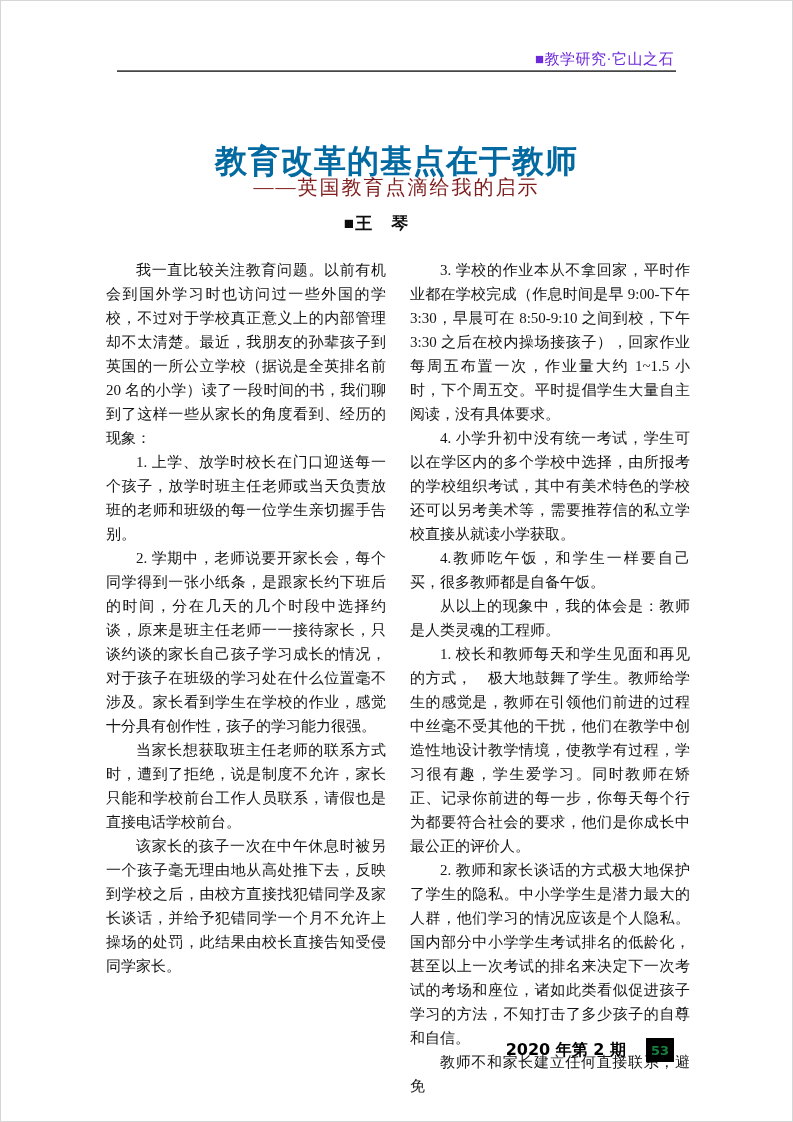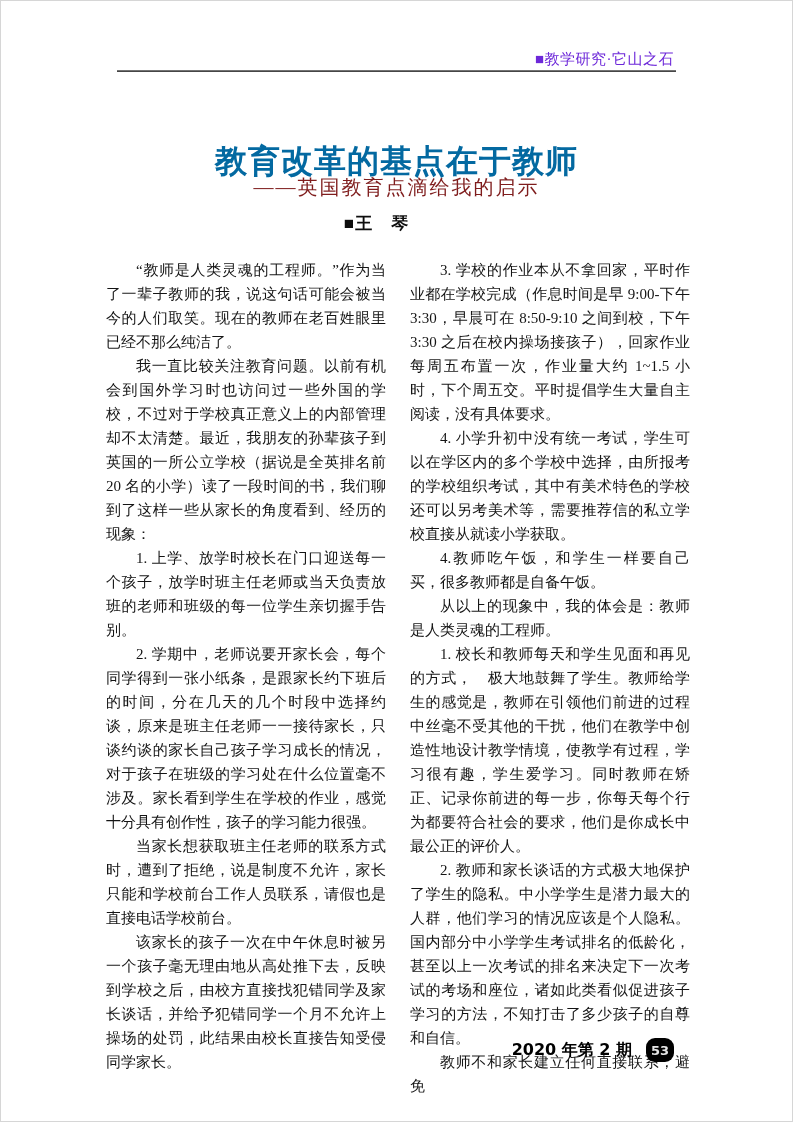--- a/index.html
+++ b/index.html
@@ -82,54 +82,52 @@
     position: absolute;
     top: 1038px; right: 119px;
     display: flex;
     align-items: center;
   }
   .footer-issue {
     font-family: "DejaVu Sans", "Liberation Sans", sans-serif;
     font-weight: bold;
     font-size: 16px;
     color: #000000;
-    margin-right: 14px;
+    margin-right: 20px;
     white-space: nowrap;
   }
   .page-number-badge {
     width: 28px; height: 24px;
     background: #000000;
-    color: #e5e5e5;
+    color: #15803d;
     font-family: "DejaVu Sans", "Liberation Sans", sans-serif;
     font-weight: bold;
     font-size: 13px;
     display: flex;
     align-items: center;
     justify-content: center;
-    border-radius: 9px;
   }
 </style>
 </head>
 <body>
 
 <div class="page-frame"></div>
 
 <div class="journal-header">■教学研究·它山之石</div>
 
 <div class="header-rule"></div>
 
 <h1 class="article-title">教育改革的基点在于教师</h1>
 
 <div class="article-subtitle">——英国教育点滴给我的启示</div>
 
 <div class="article-author">■王　琴</div>
 
 <div class="columns">
   <div class="column">
-      <p class="para">“教师是人类灵魂的工程师。”作为当了一辈子教师的我，说这句话可能会被当今的人们取笑。现在的教师在老百姓眼里已经不那么纯洁了。</p>
       <p class="para">我一直比较关注教育问题。以前有机会到国外学习时也访问过一些外国的学校，不过对于学校真正意义上的内部管理却不太清楚。最近，我朋友的孙辈孩子到英国的一所公立学校（据说是全英排名前 20 名的小学）读了一段时间的书，我们聊到了这样一些从家长的角度看到、经历的现象：</p>
       <p class="para">1. 上学、放学时校长在门口迎送每一个孩子，放学时班主任老师或当天负责放班的老师和班级的每一位学生亲切握手告别。</p>
       <p class="para">2. 学期中，老师说要开家长会，每个同学得到一张小纸条，是跟家长约下班后的时间，分在几天的几个时段中选择约谈，原来是班主任老师一一接待家长，只谈约谈的家长自己孩子学习成长的情况，对于孩子在班级的学习处在什么位置毫不涉及。家长看到学生在学校的作业，感觉十分具有创作性，孩子的学习能力很强。</p>
       <p class="para">当家长想获取班主任老师的联系方式时，遭到了拒绝，说是制度不允许，家长只能和学校前台工作人员联系，请假也是直接电话学校前台。</p>
       <p class="para">该家长的孩子一次在中午休息时被另一个孩子毫无理由地从高处推下去，反映到学校之后，由校方直接找犯错同学及家长谈话，并给予犯错同学一个月不允许上操场的处罚，此结果由校长直接告知受侵同学家长。</p>
     </div>
   <div class="column">
       <p class="para">3. 学校的作业本从不拿回家，平时作业都在学校完成（作息时间是早 9:00-下午 3:30，早晨可在 8:50-9:10 之间到校，下午 3:30 之后在校内操场接孩子），回家作业每周五布置一次，作业量大约 1~1.5 小时，下个周五交。平时提倡学生大量自主阅读，没有具体要求。</p>
       <p class="para">4. 小学升初中没有统一考试，学生可以在学区内的多个学校中选择，由所报考的学校组织考试，其中有美术特色的学校还可以另考美术等，需要推荐信的私立学校直接从就读小学获取。</p>
       <p class="para">4.教师吃午饭，和学生一样要自己买，很多教师都是自备午饭。</p>

